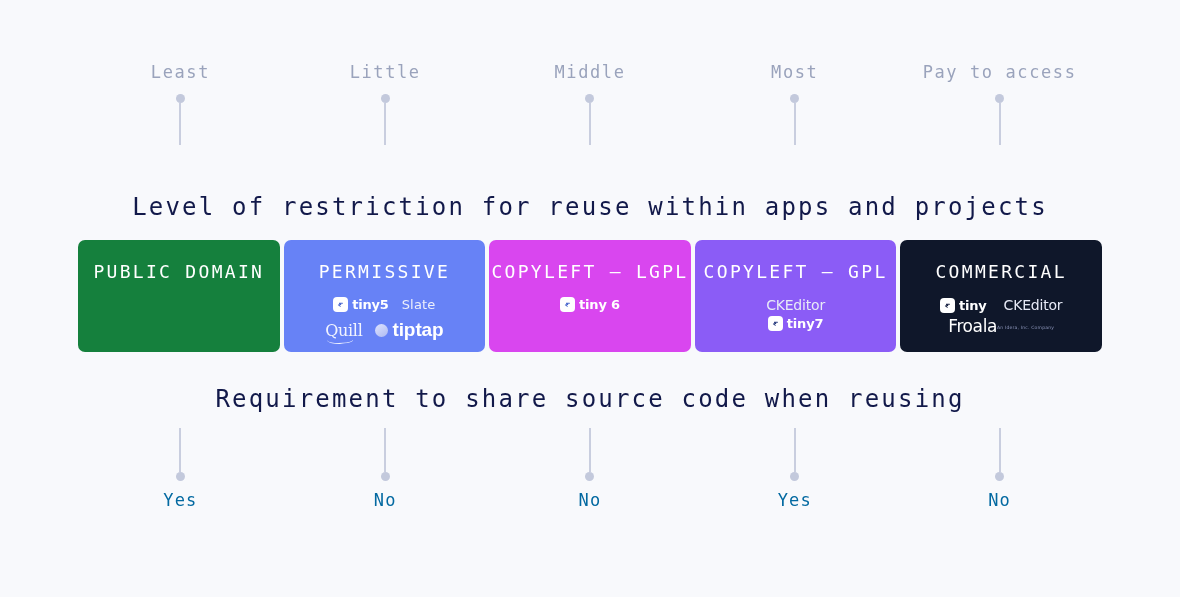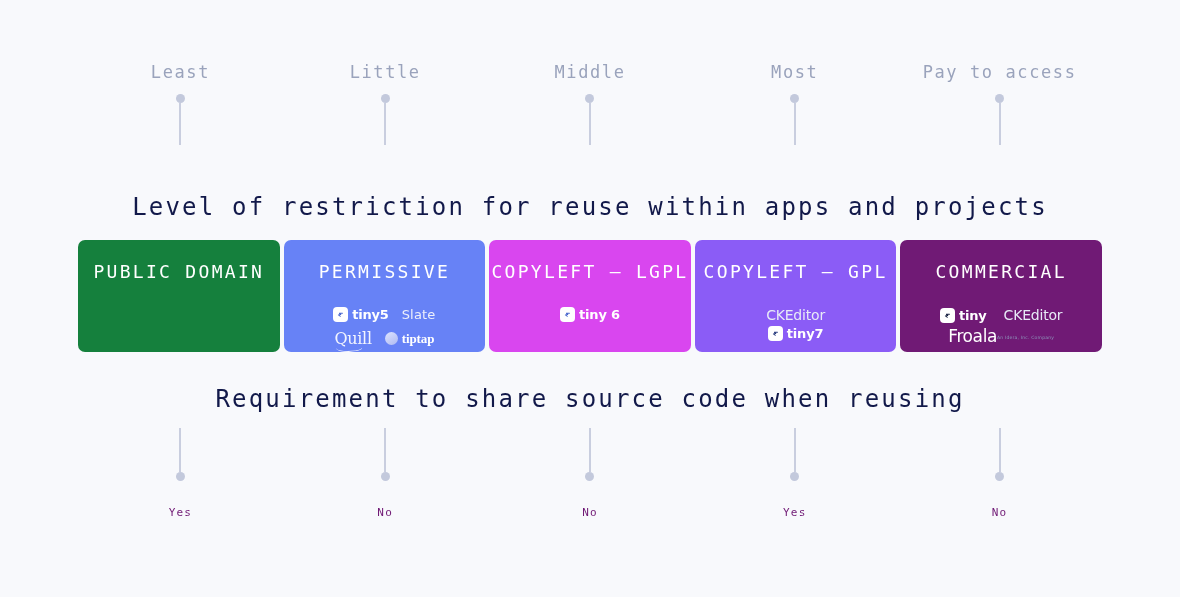--- a/index.html
+++ b/index.html
@@ -23,21 +23,21 @@
   .axis .dot{width:9px;height:9px;border-radius:50%;background:#C3C9DC;}
   .axis .line{width:2px;height:42px;background:#C9CEDF;}
 
   
   .axis-b{position:absolute;left:78px;top:428px;width:1024px;height:100px;display:flex;}
   .axis-b .cell{flex:1;display:flex;flex-direction:column;align-items:center;}
   .axis-b .stem{display:flex;flex-direction:column;align-items:center;}
   .axis-b .line{width:2px;height:44px;background:#C9CEDF;}
   .axis-b .dot{width:9px;height:9px;border-radius:50%;background:#C3C9DC;}
   .axis-b .cap{
-    margin-top:22px;font-size:11px;letter-spacing:1.2px;color:#701a75;white-space:nowrap;line-height:20px;
+    margin-top:9px;font-size:17px;letter-spacing:1.2px;color:#0369a1;white-space:nowrap;line-height:20px;
   }
 
   
   .heading{
     position:absolute;left:0;width:1180px;text-align:center;
     font-size:24px;letter-spacing:2.2px;color:#12194A;
     font-weight:500;
     margin-top:7px;
   }
   .heading.top{top:186px;}
@@ -45,21 +45,21 @@
 
   
   .blocks{position:absolute;left:78px;top:240px;width:1024px;height:112px;display:flex;gap:4px;}
   .block{
     flex:1;border-radius:7px;position:relative;
     display:flex;flex-direction:column;align-items:center;
   }
   .block .title{
     margin-top:21px;font-size:18px;letter-spacing:2.3px;color:#FFFFFF;white-space:nowrap;
   }
-  .logos{margin-top:25px;display:flex;flex-direction:column;align-items:center;gap:7px;}
+  .logos{margin-top:15px;display:flex;flex-direction:column;align-items:center;gap:7px;}
   .logo-row{display:flex;align-items:center;justify-content:center;gap:13px;}
 
   
   .brand{display:flex;align-items:center;gap:4px;}
   .tiny-mark{
     width:15px;height:15px;border-radius:4px;background:#fff;
     display:flex;align-items:center;justify-content:center;flex:0 0 auto;
   }
   .tiny-mark svg{display:block;}
   .tiny-word{
@@ -78,22 +78,22 @@
     position:absolute;left:2px;bottom:-4px;width:26px;height:7px;
     border-bottom:1.4px solid #F2F4FE;border-radius:0 0 40% 60%;
     transform:rotate(-4deg);
   }
   .tiptap-dot{
     width:13px;height:13px;border-radius:50%;
     background:linear-gradient(145deg,#DEE4FF 0%,#AEB9F2 100%);
     flex:0 0 auto;
   }
   .tiptap-word{
-    font-family:Liberation Serif, serif;
-    font-weight:bold;font-size:13px;color:#fff;letter-spacing:-.1px;
+    font-family:Liberation Sans, sans-serif;
+    font-weight:bold;font-size:19px;color:#fff;letter-spacing:-.1px;
   }
   .ck-word{
     font-family:"DejaVu Sans","Liberation Sans",sans-serif;
     font-size:14px;color:#E7EAF7;letter-spacing:-.2px;
   }
   .froala{display:flex;flex-direction:row;align-items:center;}
   .froala-word{
     font-family:"DejaVu Sans","Liberation Sans",sans-serif;
     font-size:17px;color:#FFFFFF;letter-spacing:-.4px;line-height:17px;
   }
@@ -214,21 +214,21 @@
                 <path d="M5 3h14a2 2 0 0 1 2 2v14a2 2 0 0 1-2 2H5a2 2 0 0 1-2-2V5a2 2 0 0 1 2-2z" fill="#fff"></path>
                 <path d="M16.5 8.2H9.8c-1.1 0-1.6 1.3-.8 2l1.6 1.4-3.2 0.2c-1 .1-1.4 1.3-.6 1.9l4.4 3.3c.4.3 1 .2 1.3-.2.3-.4.2-1-.2-1.3l-2.6-2 3-.2c1-.1 1.4-1.3.7-1.9l-1.3-1.2h4.4c.5 0 .9-.4.9-.9s-.4-1.1-.9-1.1z" fill="#23387B"></path>
               </svg>
             </span>
             <span class="tiny-word">tiny7</span>
           </div>
         </div>
       </div>
     </div>
 
-    <div class="block" style="background:#701a75">
+    <div class="block" style="background:#0f172a">
       <div class="title">COMMERCIAL</div>
       <div class="logos" style="gap:5px">
         <div class="logo-row" style="gap:17px">
           <div class="brand">
             <span class="tiny-mark">
               <svg width="11" height="11" viewBox="0 0 24 24" aria-hidden="true">
                 <path d="M5 3h14a2 2 0 0 1 2 2v14a2 2 0 0 1-2 2H5a2 2 0 0 1-2-2V5a2 2 0 0 1 2-2z" fill="#fff"></path>
                 <path d="M16.5 8.2H9.8c-1.1 0-1.6 1.3-.8 2l1.6 1.4-3.2 0.2c-1 .1-1.4 1.3-.6 1.9l4.4 3.3c.4.3 1 .2 1.3-.2.3-.4.2-1-.2-1.3l-2.6-2 3-.2c1-.1 1.4-1.3.7-1.9l-1.3-1.2h4.4c.5 0 .9-.4.9-.9s-.4-1.1-.9-1.1z" fill="#101A3C"></path>
               </svg>
             </span>

